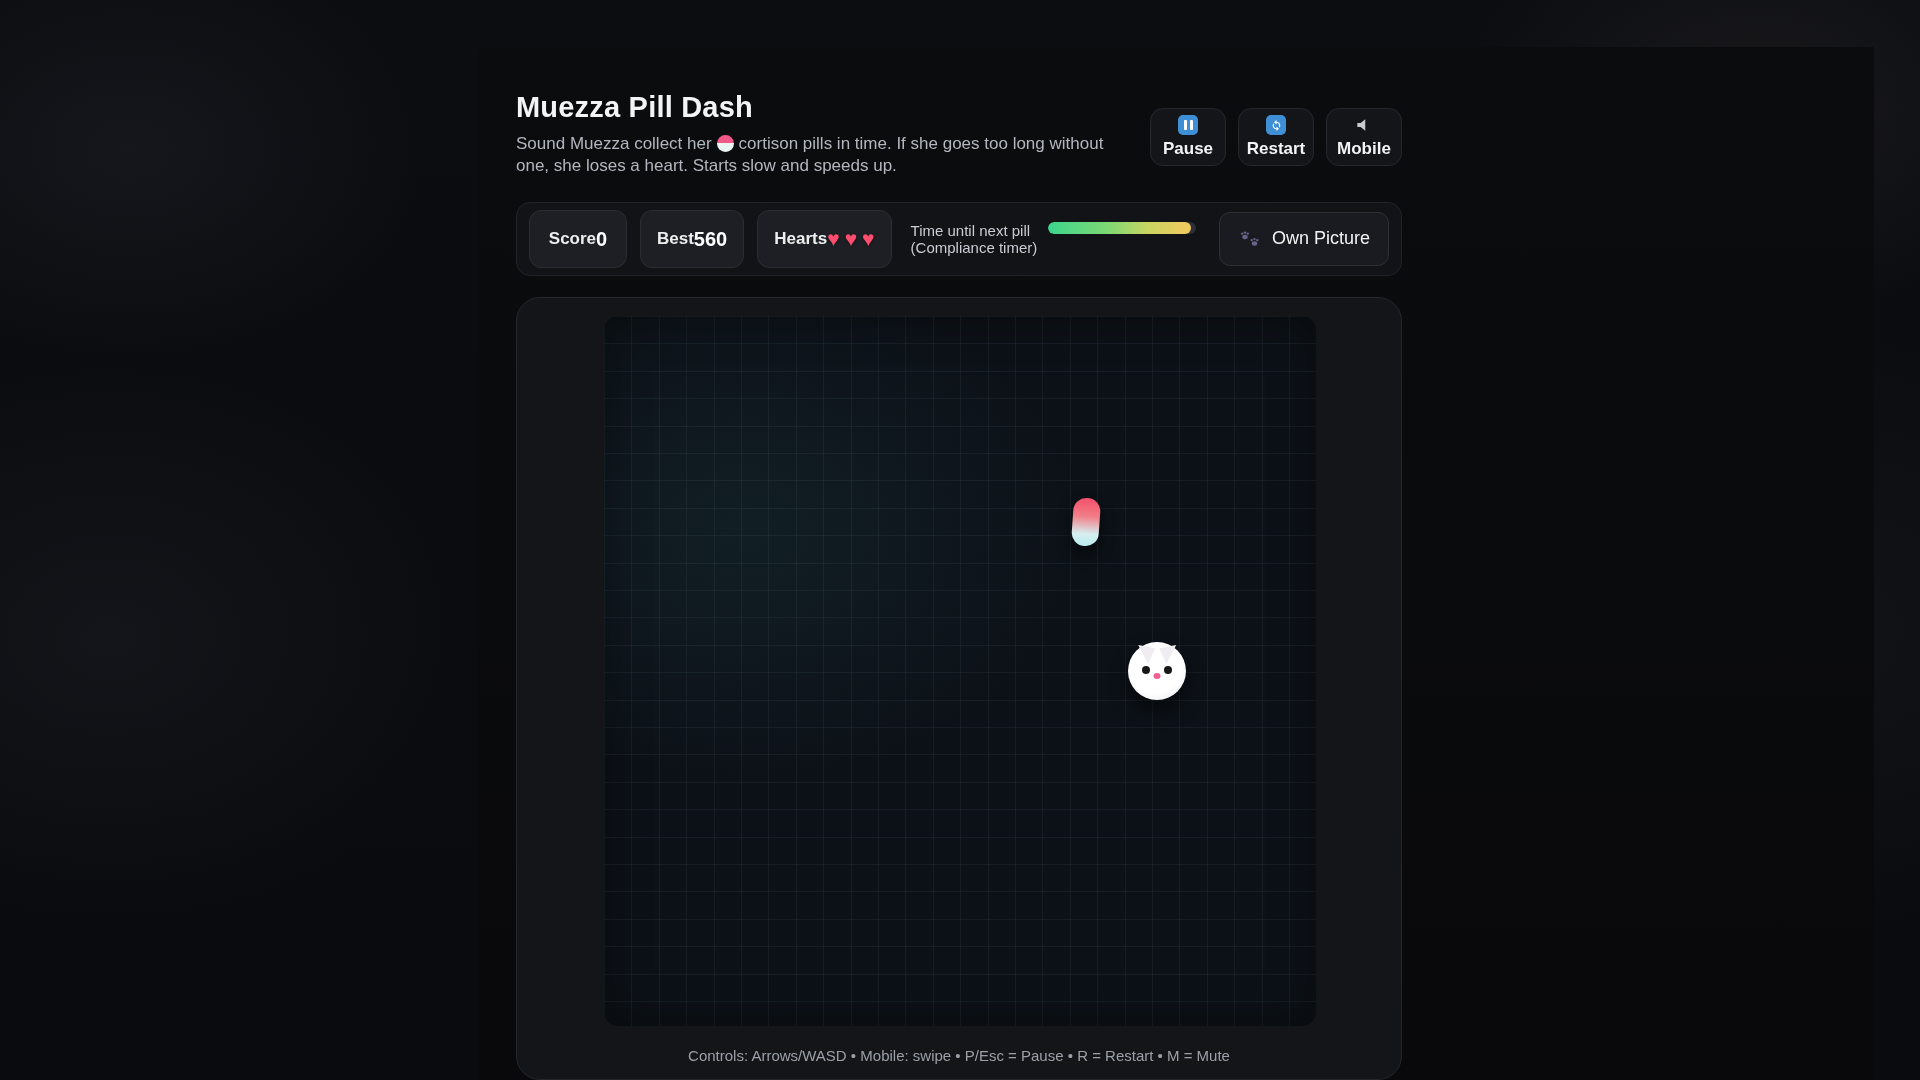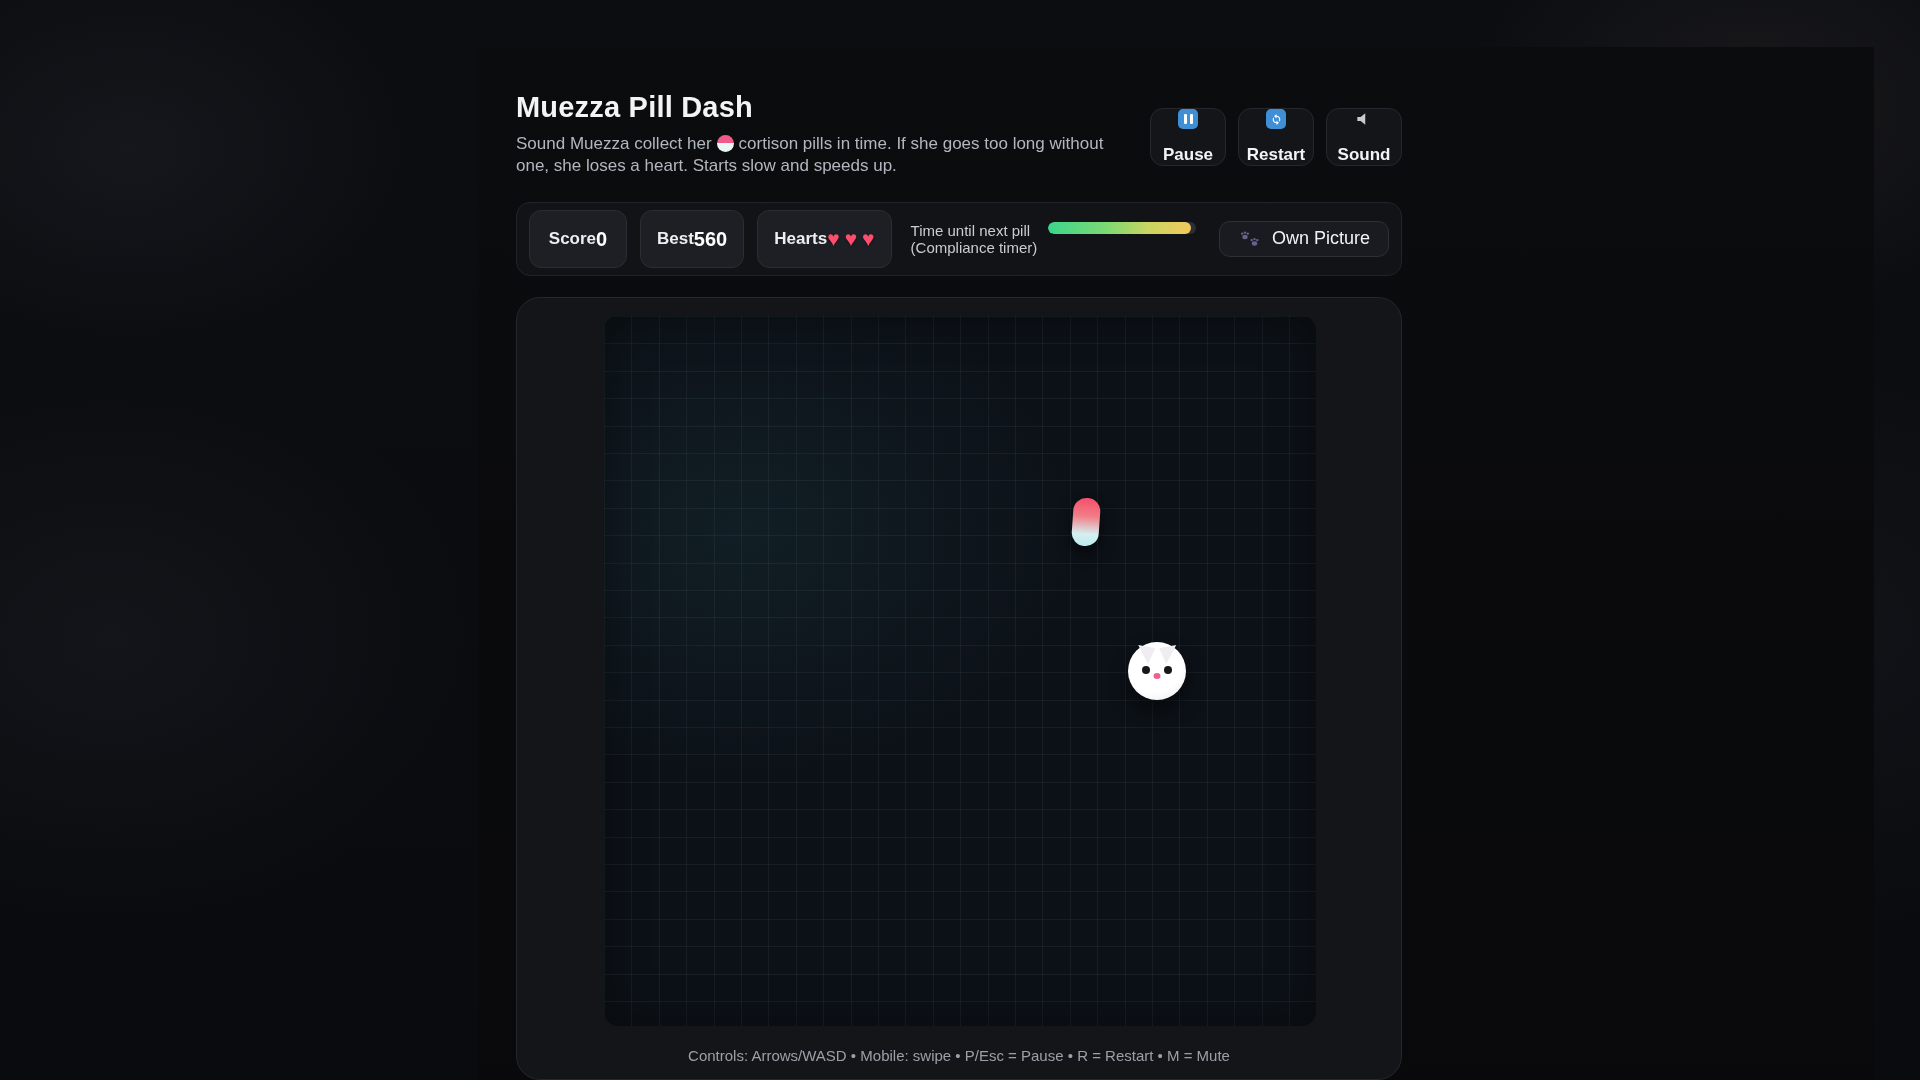--- a/index.html
+++ b/index.html
@@ -25,21 +25,21 @@
   
   .header { margin-top:44px; display:flex; justify-content:space-between; align-items:flex-start; }
   .page-title { font-size:29px; font-weight:800; color:#f4f4f6; letter-spacing:.2px; }
   .desc { margin-top:9px; font-size:17px; line-height:1.32; color:#b2b6be; max-width:604px; }
   .inline-pill { display:inline-block; width:17px; height:17px; border-radius:50%;
     background:linear-gradient(180deg,#ef5a8a 0 50%, #eaf6f4 50% 100%);
     vertical-align:-3px; margin:0 5px; }
 
   .top-buttons { display:flex; gap:12px; margin-top:17px; }
   .tbtn { width:76px; height:58px; border-radius:13px; background:#141518; border:1px solid #27282e;
-    display:flex; flex-direction:column; align-items:center; justify-content:space-between; gap:4px; cursor:pointer; }
+    display:flex; flex-direction:column; align-items:center; justify-content:center; gap:4px; cursor:pointer; }
   .tbtn .lbl { font-size:17px; font-weight:700; color:#f2f3f5; }
   .sqico { width:20px; height:20px; border-radius:5px; background:#3f8fd6;
     display:flex; align-items:center; justify-content:center; gap:3px; }
   .sqico i { display:block; width:3px; height:10px; background:#fff; border-radius:1px; }
 
   
   .stats { margin-top:24px; height:74px; background:#121317; border:1px solid #222329;
     border-radius:14px; display:flex; align-items:center; padding:0 12px; gap:13px; }
   .stat-card { height:58px; min-width:98px; background:#1d1f25; border:1px solid #2b2d34;
     border-radius:12px; display:flex; flex-direction:row; align-items:center;
@@ -48,21 +48,21 @@
   .stat-value { font-size:20px; font-weight:700; color:#fff; margin-top:1px; }
   .hearts-row { display:flex; gap:5px; margin-top:0px; }
   .heart { font-size:21px; line-height:21px; color:#ff4d6d; text-shadow:0 1px 2px rgba(0,0,0,.45); }
 
   .timer-group { flex:1; display:flex; flex-direction:row; gap:7px; margin:0 10px 0 6px; }
   .timer-label { font-size:15px; color:#c9ccd3; }
   .timer-track { height:12px; width:100%; background:#2c2f36; border-radius:7px; overflow:hidden; }
   .timer-fill { height:100%; border-radius:7px;
     background:linear-gradient(90deg,#3bd68c 0%, #7fd874 42%, #c9d562 70%, #f2c95c 100%); }
 
-  .own-btn { height:36px; padding:0 18px; border-radius:11px; background:#1a1b20;
+  .own-btn { height:54px; padding:0 18px; border-radius:11px; background:#1a1b20;
     border:1px solid #2e3036; display:flex; align-items:center; gap:10px;
     font-size:18px; color:#f2f3f5; cursor:pointer; white-space:nowrap; }
 
   
   .panel { margin-top:21px; height:783px; background:#141519; border:1px solid #26272c;
     border-radius:24px; position:relative; }
   .board { position:absolute; left:87px; top:18px; width:712px; height:710px; border-radius:14px;
     background-color:#0c1117;
     background-image:
       radial-gradient(480px 360px at 20% 30%, rgba(64,150,160,.10), transparent 70%),
@@ -123,21 +123,21 @@
                 </svg>
             </span>
             <span class="lbl">Restart</span>
           </div>
           <div class="tbtn">
             <span style="height:20px;display:flex;align-items:center;">
               <svg width="20" height="20" viewBox="0 0 24 24">
                   <path fill="#c9cacd" d="M4 9.5v5h4l5.5 4.5v-14L8 9.5H4z"></path>
                 </svg>
             </span>
-            <span class="lbl">Sound</span>
+            <span class="lbl">Mobile</span>
           </div>
         </div>
       </div>
 
       <div class="stats">
         <div class="stat-card">
           <div class="stat-label">Score</div>
           <div class="stat-value">0</div>
         </div>
         <div class="stat-card">

